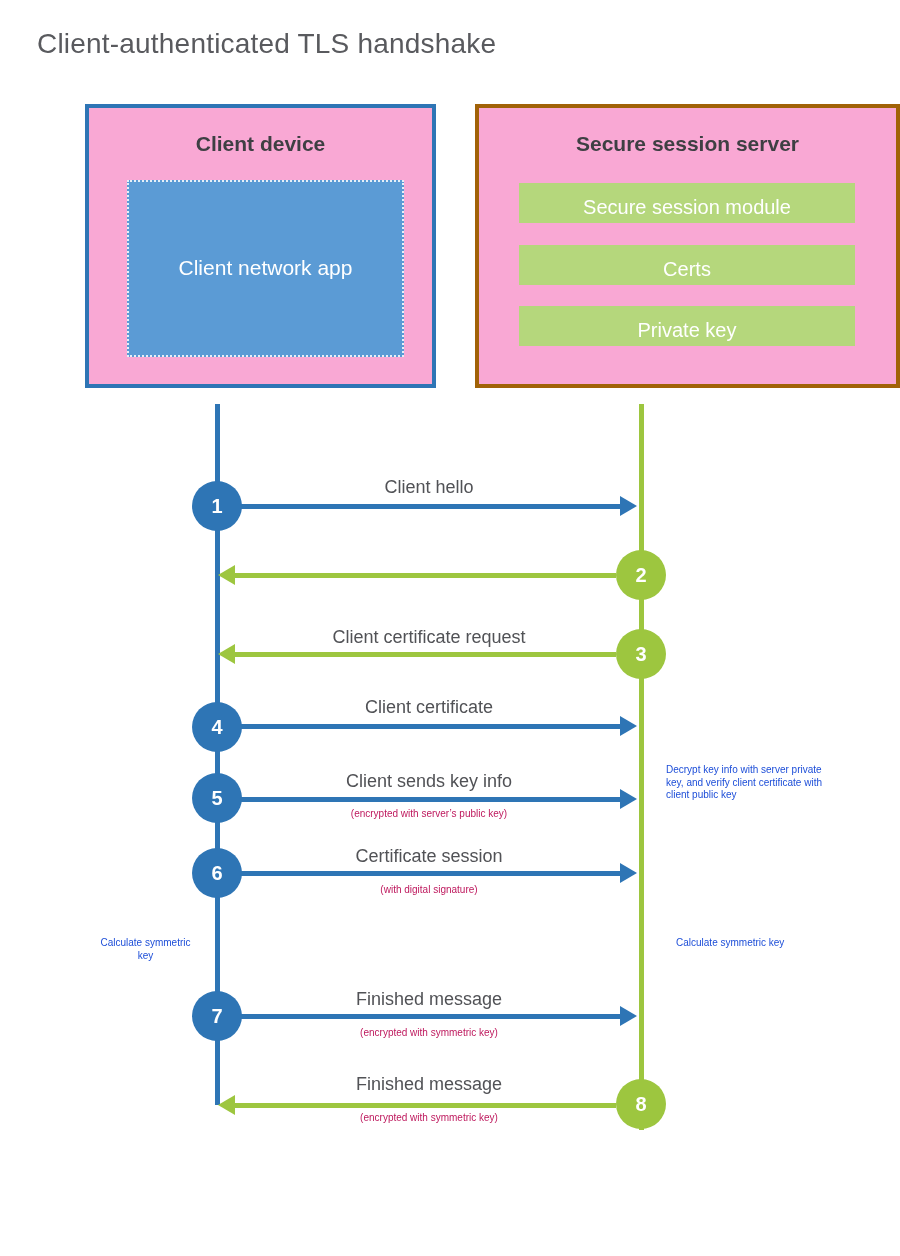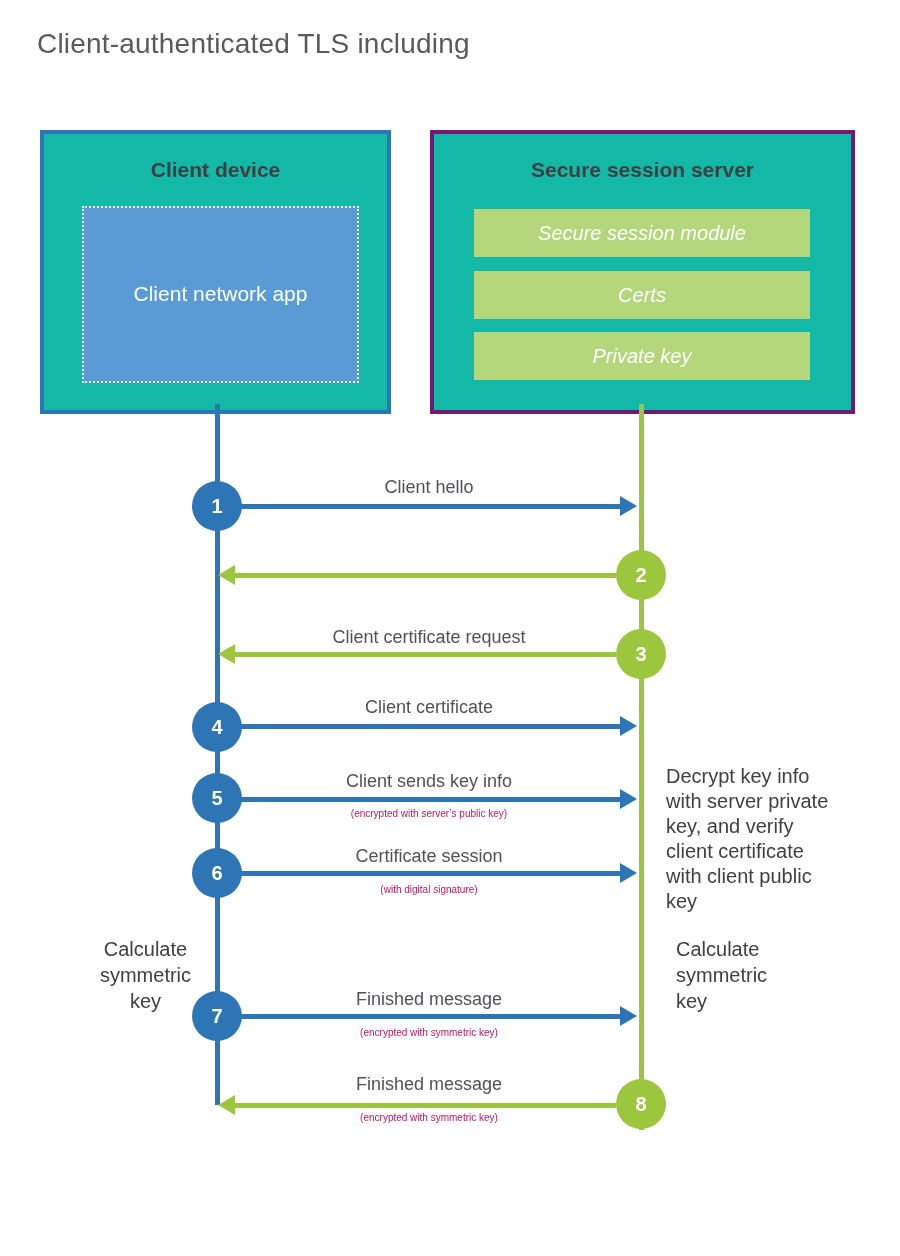--- a/index.html
+++ b/index.html
@@ -5,37 +5,37 @@
   html,body{margin:0;padding:0;background:#ffffff;}
   .canvas{
     position:relative;width:900px;height:1256px;background:#ffffff;overflow:hidden;
     font-family:"Liberation Sans", sans-serif;color:#54555a;
   }
   .page-title{
     position:absolute;left:37px;top:28px;margin:0;
     font-size:28px;font-weight:300;color:#595a5e;letter-spacing:.2px;
   }
   
-  .box{position:absolute;top:130px;height:284px;background:#14b8a6;box-sizing:border-box;}
+  .box{position:absolute;top:104px;height:284px;background:#f9a8d4;box-sizing:border-box;margin-left:45px;}
   .client-box{left:40px;width:351px;border:4px solid #2e75b5;}
-  .server-box{left:430px;width:425px;border:4px solid #701a75;}
+  .server-box{left:430px;width:425px;border:4px solid #a16207;}
   .box-title{
     margin-top:24px;text-align:center;font-weight:bold;font-size:21px;color:#3e3f43;
   }
   .client-app{
     position:absolute;left:38px;top:72px;width:277px;height:177px;
     background:#5b9bd5;border:2px dotted rgba(255,255,255,.85);box-sizing:border-box;
     display:flex;align-items:center;justify-content:center;
   }
   .client-app span{
     display:block;width:190px;text-align:center;color:#ffffff;font-size:21px;line-height:1.45;
   }
   .server-bar{
-    position:absolute;left:40px;width:336px;height:48px;background:#b5d77c;
-    color:#ffffff;font-size:20px;text-align:center;line-height:48px;font-style:italic;
+    position:absolute;left:40px;width:336px;height:40px;background:#b5d77c;
+    color:#ffffff;font-size:20px;text-align:center;line-height:48px;
   }
   .bar1{top:75px;} .bar2{top:137px;} .bar3{top:198px;}
   
   .lifeline{position:absolute;width:5px;top:404px;}
   .lifeline.blue{left:215px;height:701px;background:#2e75b5;}
   .lifeline.green{left:639px;height:726px;background:#9dc63f;}
   
   .circle{
     position:absolute;width:50px;height:50px;border-radius:50%;
     color:#fff;font-weight:bold;font-size:20px;text-align:center;line-height:50px;
@@ -54,31 +54,31 @@
   .arrow.left .head{right:100%;border-right:17px solid #9dc63f;}
   .a1{top:504px;} .a2{top:573px;} .a3{top:652px;} .a4{top:724px;}
   .a5{top:797px;} .a6{top:871px;} .a7{top:1014px;} .a8{top:1103px;}
   
   .msg{position:absolute;left:219px;width:420px;text-align:center;font-size:18px;color:#515256;}
   .sub{position:absolute;left:219px;width:420px;text-align:center;font-size:10px;color:#be185d;}
   .l1{top:477px;} .l2{top:547px;} .l3{top:627px;} .l4{top:697px;}
   .l5{top:771px;} .l6{top:846px;} .l7{top:989px;} .l8{top:1074px;}
   .sub5{top:808px;} .sub6{top:884px;} .sub7{top:1027px;} .sub8{top:1112px;}
   
-  .note{position:absolute;font-size:20px;line-height:1.25;color:#404040;}
+  .note{position:absolute;font-size:10px;line-height:1.25;color:#1d4ed8;}
   .note-decrypt{left:666px;top:764px;width:165px;}
   .note-calc-left{left:93px;top:936px;width:105px;text-align:center;line-height:1.3;}
   .note-calc-right{left:676px;top:936px;width:120px;text-align:left;line-height:1.3;}
 </style>
 </head>
 <body>
 
 <div class="canvas">
 
-  <h1 class="page-title">Client-authenticated TLS including</h1>
+  <h1 class="page-title">Client-authenticated TLS handshake</h1>
 
   <div class="box client-box">
     <div class="box-title">Client device</div>
     <div class="client-app">
       <span>Client network app</span>
     </div>
   </div>
 
   <div class="box server-box">
     <div class="box-title">Secure session server</div>

